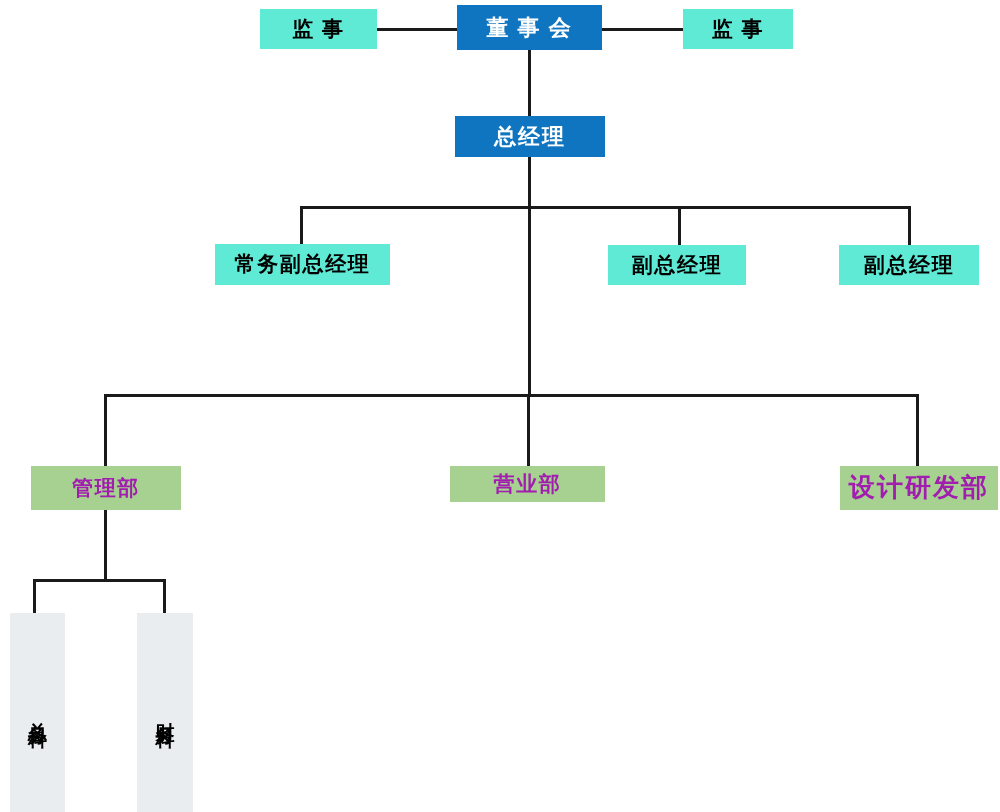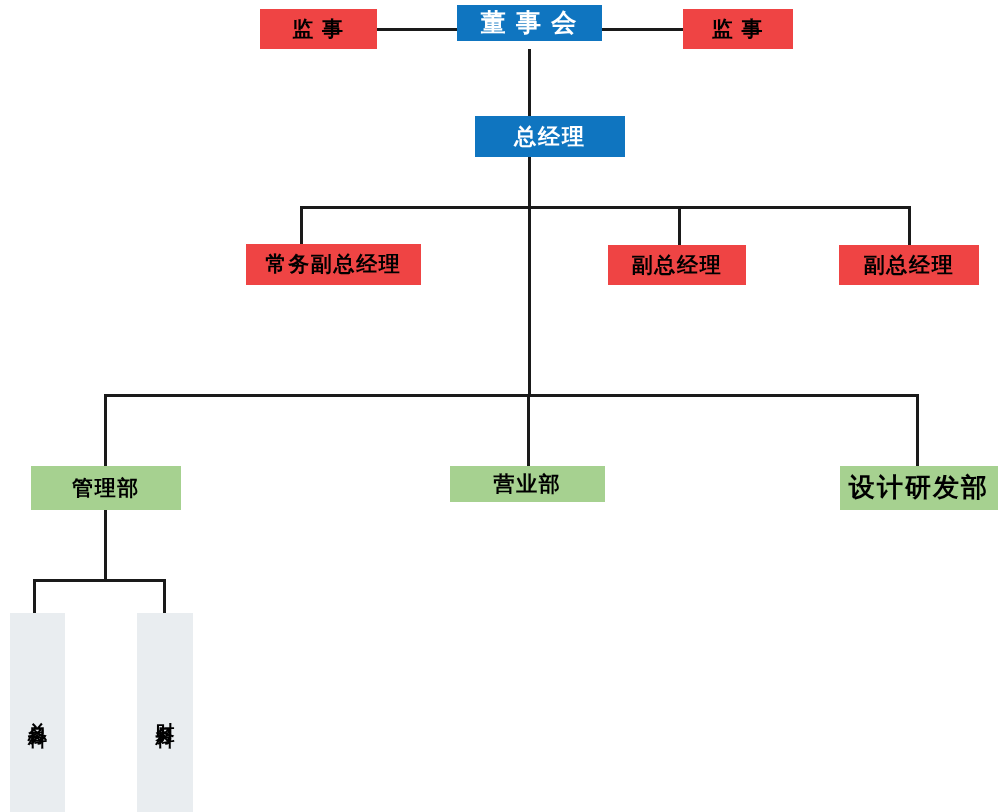--- a/index.html
+++ b/index.html
@@ -29,26 +29,26 @@
     color: #000000;
     letter-spacing: 0.08em;
     line-height: 1.15;
     z-index: 3;
   }
   .node.dark {
     background: #0F75C0;
     color: #FFFFFF;
   }
   .node.light {
-    background: #ef4444;
+    background: #5eead4;
     color: #000000;
   }
   .node.green {
     background: #A6D190;
-    color: #000000;
+    color: #a21caf;
   }
   .node.grey {
     background: #E9EDF0;
     color: #000000;
   }
   .node.vertical {
     writing-mode: vertical-rl;
     text-orientation: upright;
     letter-spacing: 0.22em;
     align-items: center;
@@ -89,27 +89,27 @@
   <div class="connector v" style="left:527px; top:394px; height:73px;"></div>
   <div class="connector v" style="left:916px; top:394px; height:73px;"></div>
 
   <div class="connector v" style="left:104px; top:510px; height:71px;"></div>
   <div class="connector h" style="left:33px; top:579px; width:133px;"></div>
   <div class="connector v" style="left:33px; top:579px; height:35px;"></div>
   <div class="connector v" style="left:163px; top:579px; height:35px;"></div>
 
   <div class="node light" style="left:260px; top:9px; width:117px; height:40px; font-size:21px;">监 事</div>
 
-  <div class="node dark" style="left:457px; top:5px; width:145px; height:36px; font-size:25px;">董 事 会</div>
+  <div class="node dark" style="left:457px; top:5px; width:145px; height:45px; font-size:22px;">董 事 会</div>
 
   <div class="node light" style="left:683px; top:9px; width:110px; height:40px; font-size:21px;">监 事</div>
 
-  <div class="node dark" style="left:455px; top:116px; width:150px; height:41px; font-size:22px;margin-left:20px;">总经理</div>
+  <div class="node dark" style="left:455px; top:116px; width:150px; height:41px; font-size:22px;">总经理</div>
 
-  <div class="node light" style="left:215px; top:244px; width:175px; height:41px; font-size:21px;margin-left:31px;">常务副总经理</div>
+  <div class="node light" style="left:215px; top:244px; width:175px; height:41px; font-size:21px;">常务副总经理</div>
 
   <div class="node light" style="left:608px; top:245px; width:138px; height:40px; font-size:21px;">副总经理</div>
 
   <div class="node light" style="left:839px; top:245px; width:140px; height:40px; font-size:21px;">副总经理</div>
 
   <div class="node green" style="left:31px; top:466px; width:150px; height:44px; font-size:21px;">管理部</div>
 
   <div class="node green" style="left:450px; top:466px; width:155px; height:36px; font-size:21px;">营业部</div>
 
   <div class="node green" style="left:840px; top:466px; width:158px; height:44px; font-size:26px;">设计研发部</div>

